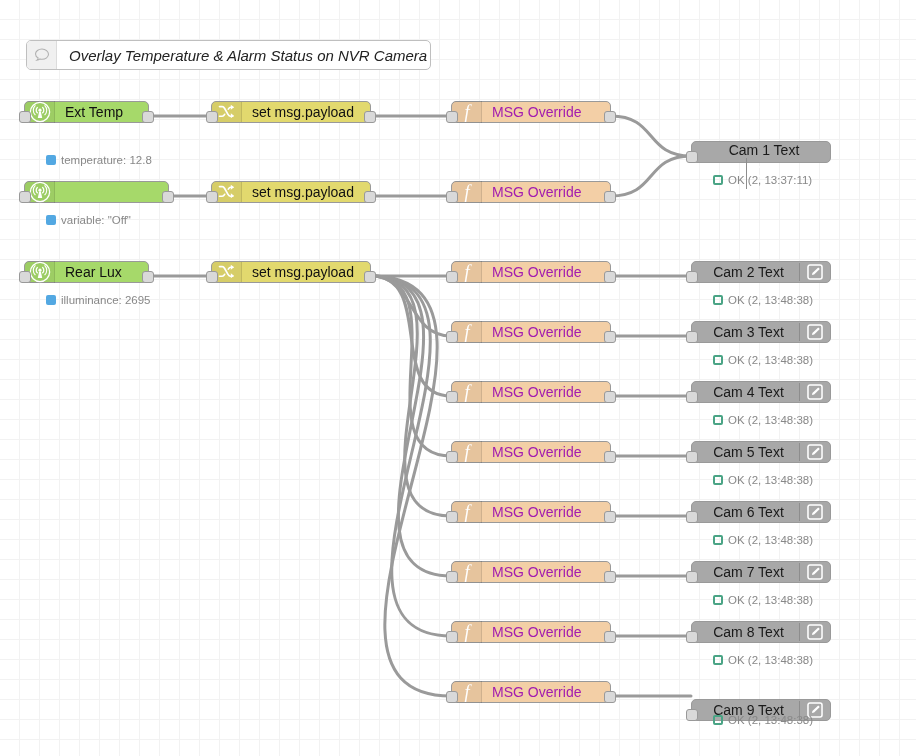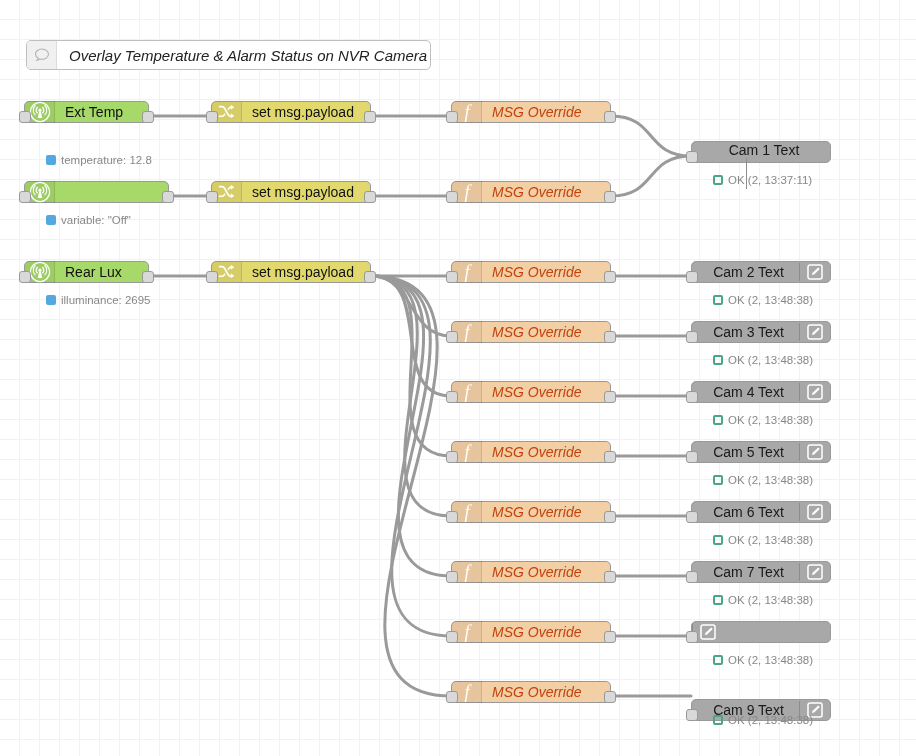--- a/index.html
+++ b/index.html
@@ -68,21 +68,21 @@
   }
 
   
   .n-green  { background: #a6d96a; }
   .n-yellow { background: #e2d96e; }
   .n-orange { background: #f3cfa6; }
   .n-grey   { background: #a8a8a8; }
 
   .n-green  .node-label,
   .n-yellow .node-label { color: #111; }
-  .n-orange .node-label { color: #c2410c; font-style: italic; }
+  .n-orange .node-label { color: #a21caf; }
   .n-grey   .node-label { color: #1a1a1a; justify-content: center; padding-right: 4px;}
 
   
   .port {
     position: absolute;
     width: 12px; height: 12px;
     top: 9px;
     background: #d9d9d9;
     border: 1px solid #999999;
     border-radius: 3px;
@@ -484,20 +484,21 @@
         <path d="M13.6 4.9 L15.3 6.6 L9.0 12.9 L6.6 13.4 L7.1 11.0 z" fill="#ffffff"></path>
       </svg>
         </div>
         <div class="port in"></div>
       </div>
       <div class="node-status" style="left: 713px; top: 594px;">
         <span class="ring-green"></span>
         <span>OK (2, 13:48:38)</span>
       </div>
       <div class="node n-grey" style="left: 691px; top: 621px; width: 140px;">
+        <div class="node-label">Cam 8 Text</div>
         <div class="edit-btn">
           <svg width="18" height="18" viewBox="0 0 20 20">
         <rect x="2.2" y="2.2" width="15.6" height="15.6" rx="2.2" fill="none" stroke="#ffffff" stroke-width="1.7"></rect>
         <path d="M13.6 4.9 L15.3 6.6 L9.0 12.9 L6.6 13.4 L7.1 11.0 z" fill="#ffffff"></path>
       </svg>
         </div>
         <div class="port in"></div>
       </div>
       <div class="node-status" style="left: 713px; top: 654px;">
         <span class="ring-green"></span>

